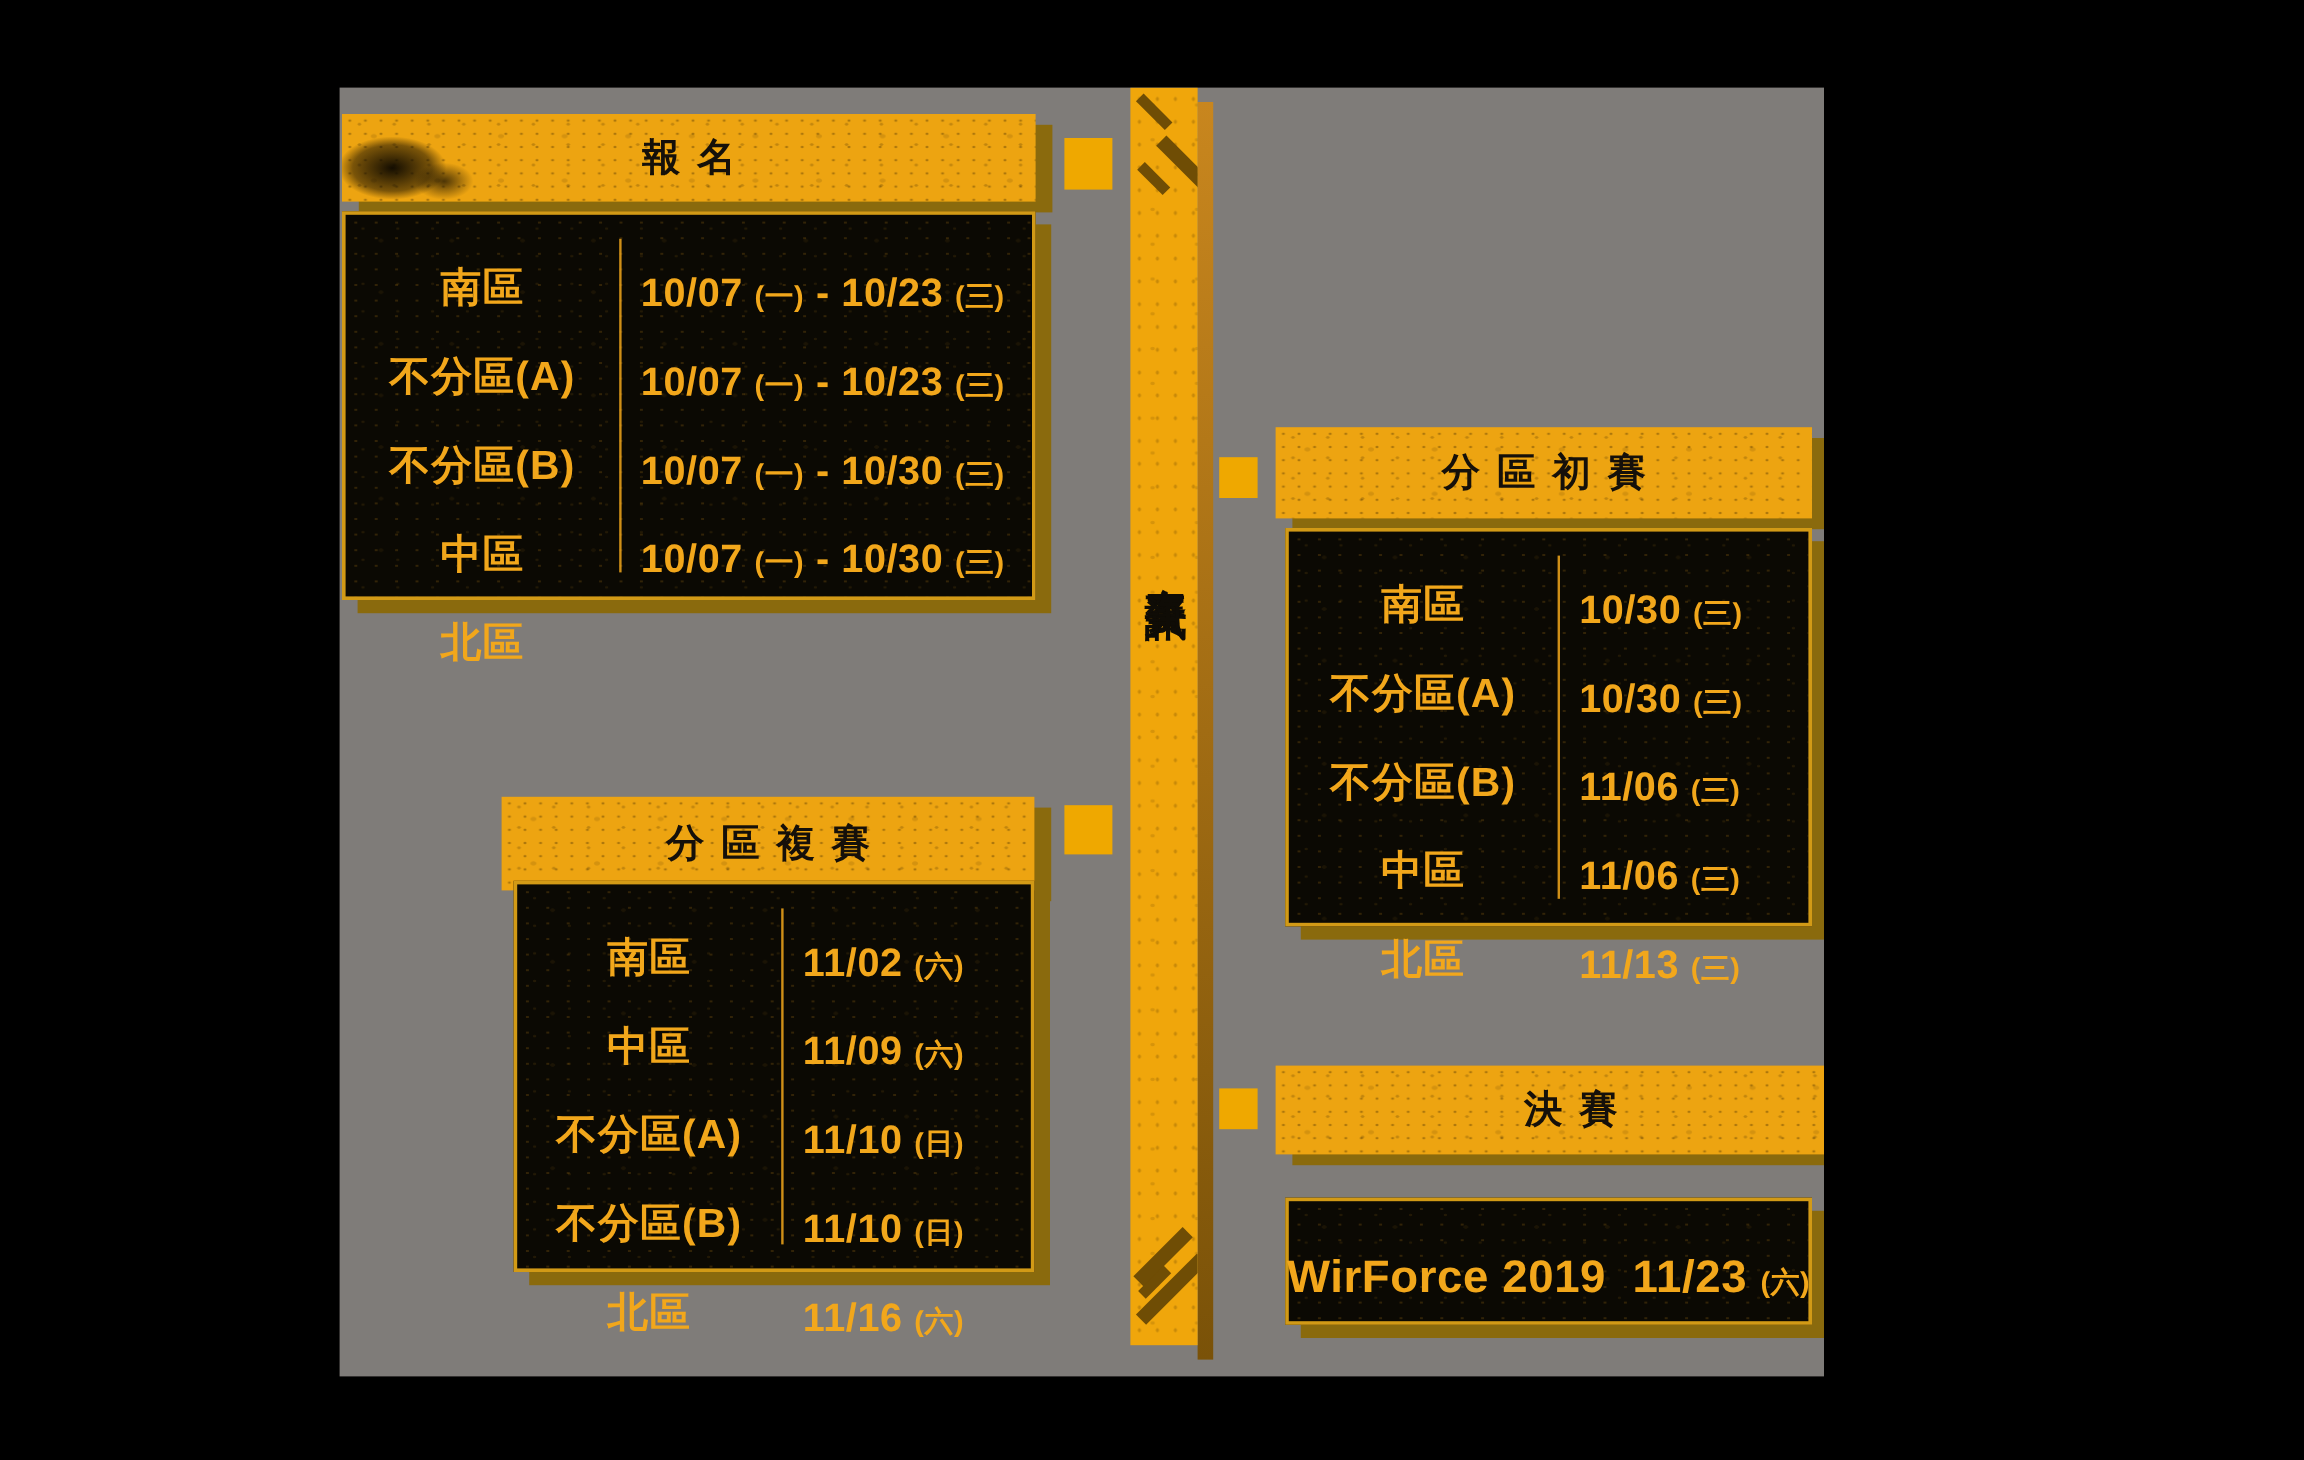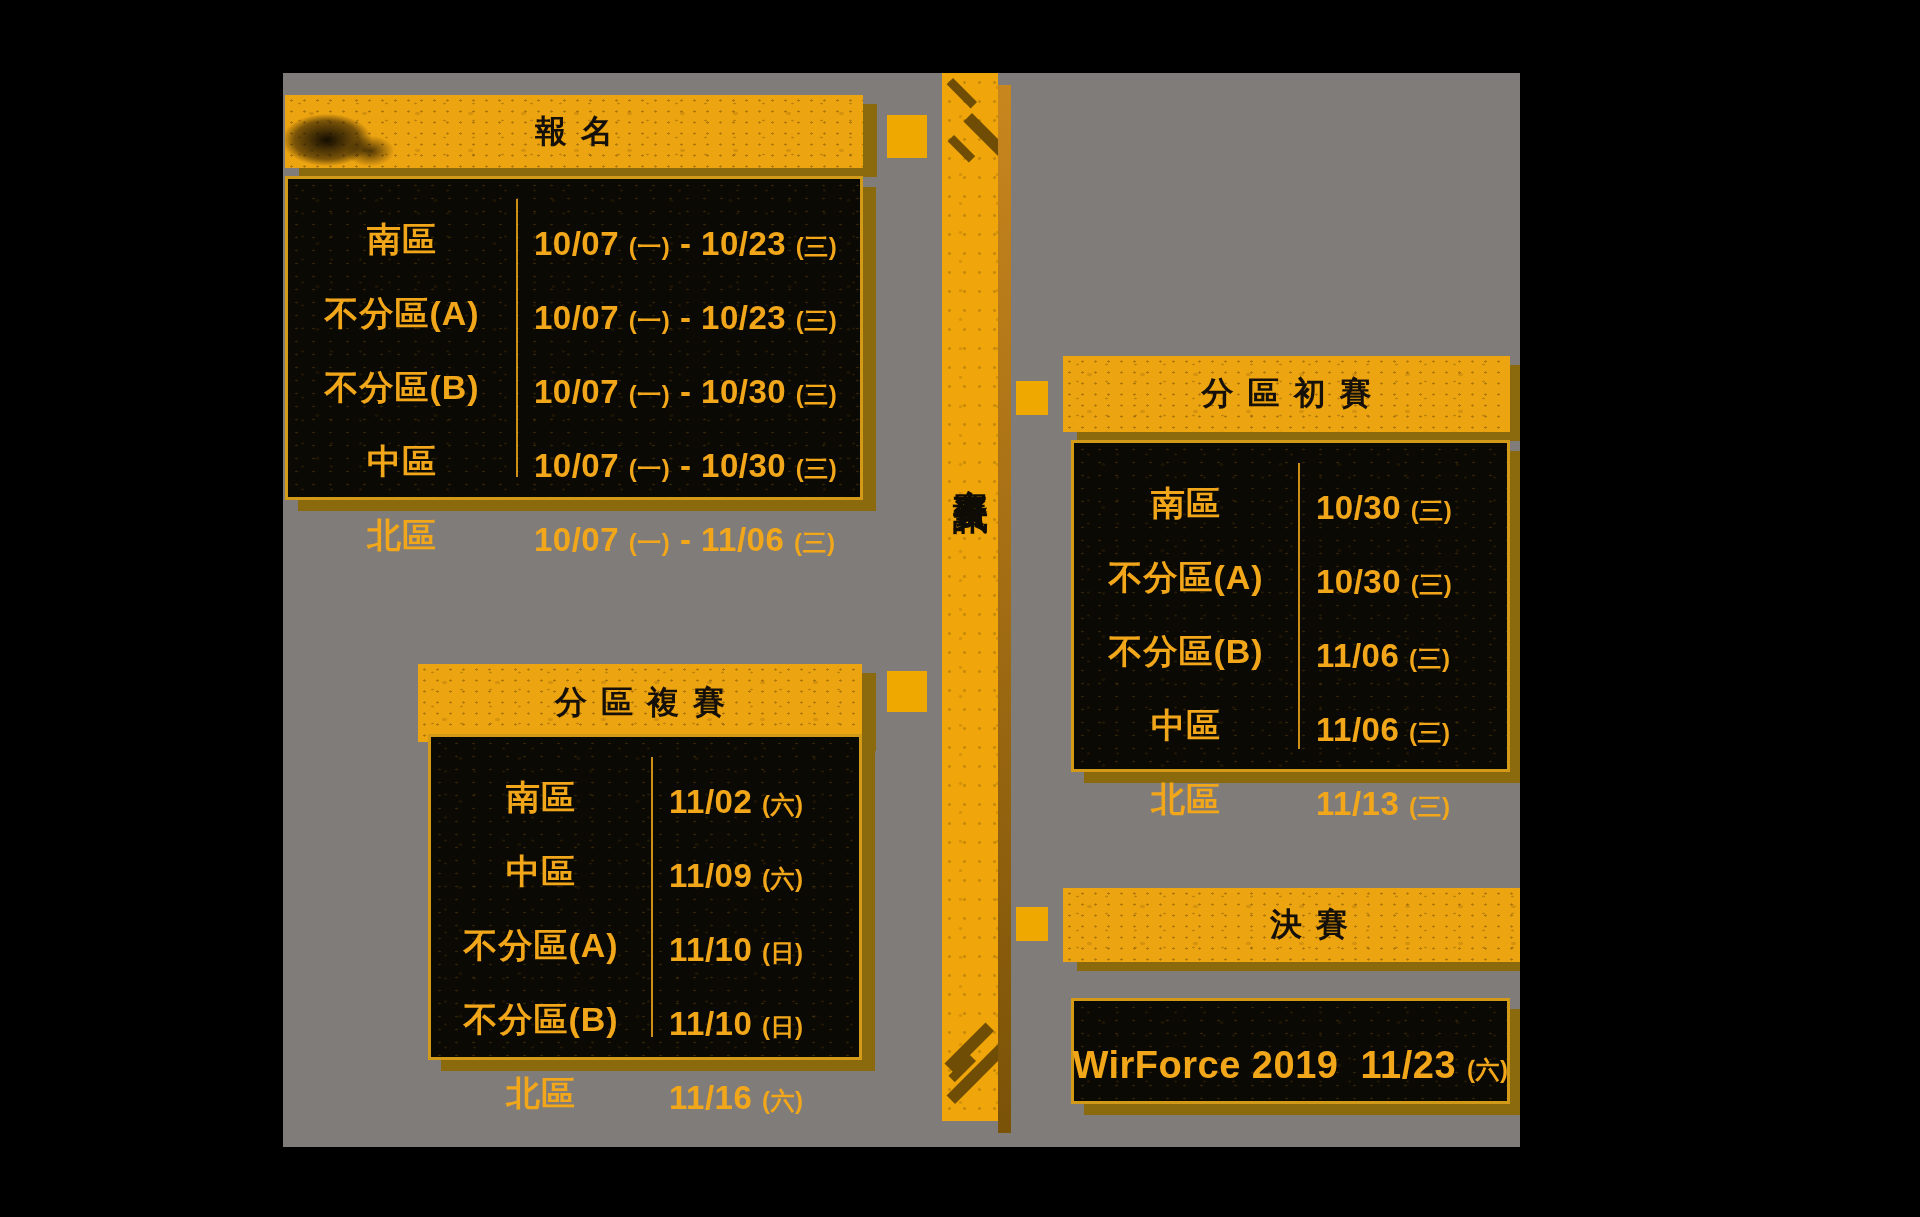--- a/index.html
+++ b/index.html
@@ -141,21 +141,20 @@
           <div class="drow">
             <span class="drow-label">不分區(B)</span>
             <span class="drow-date">10/07 <span class="small">(一)</span> - 10/30 <span class="small">(三)</span></span>
           </div>
           <div class="drow">
             <span class="drow-label">中區</span>
             <span class="drow-date">10/07 <span class="small">(一)</span> - 10/30 <span class="small">(三)</span></span>
           </div>
           <div class="drow">
             <span class="drow-label">北區</span>
-            <span class="drow-date">10/07 <span class="small">(一)</span> - 11/06 <span class="small">(三)</span></span>
           </div>
         </div>
     </section>
 
     <section class="panel p2">
       <div class="ptitle">
         <span class="ttext">分 區 初 賽</span>
       </div>
       <div class="pbody">
         <div class="vdivider"></div>

